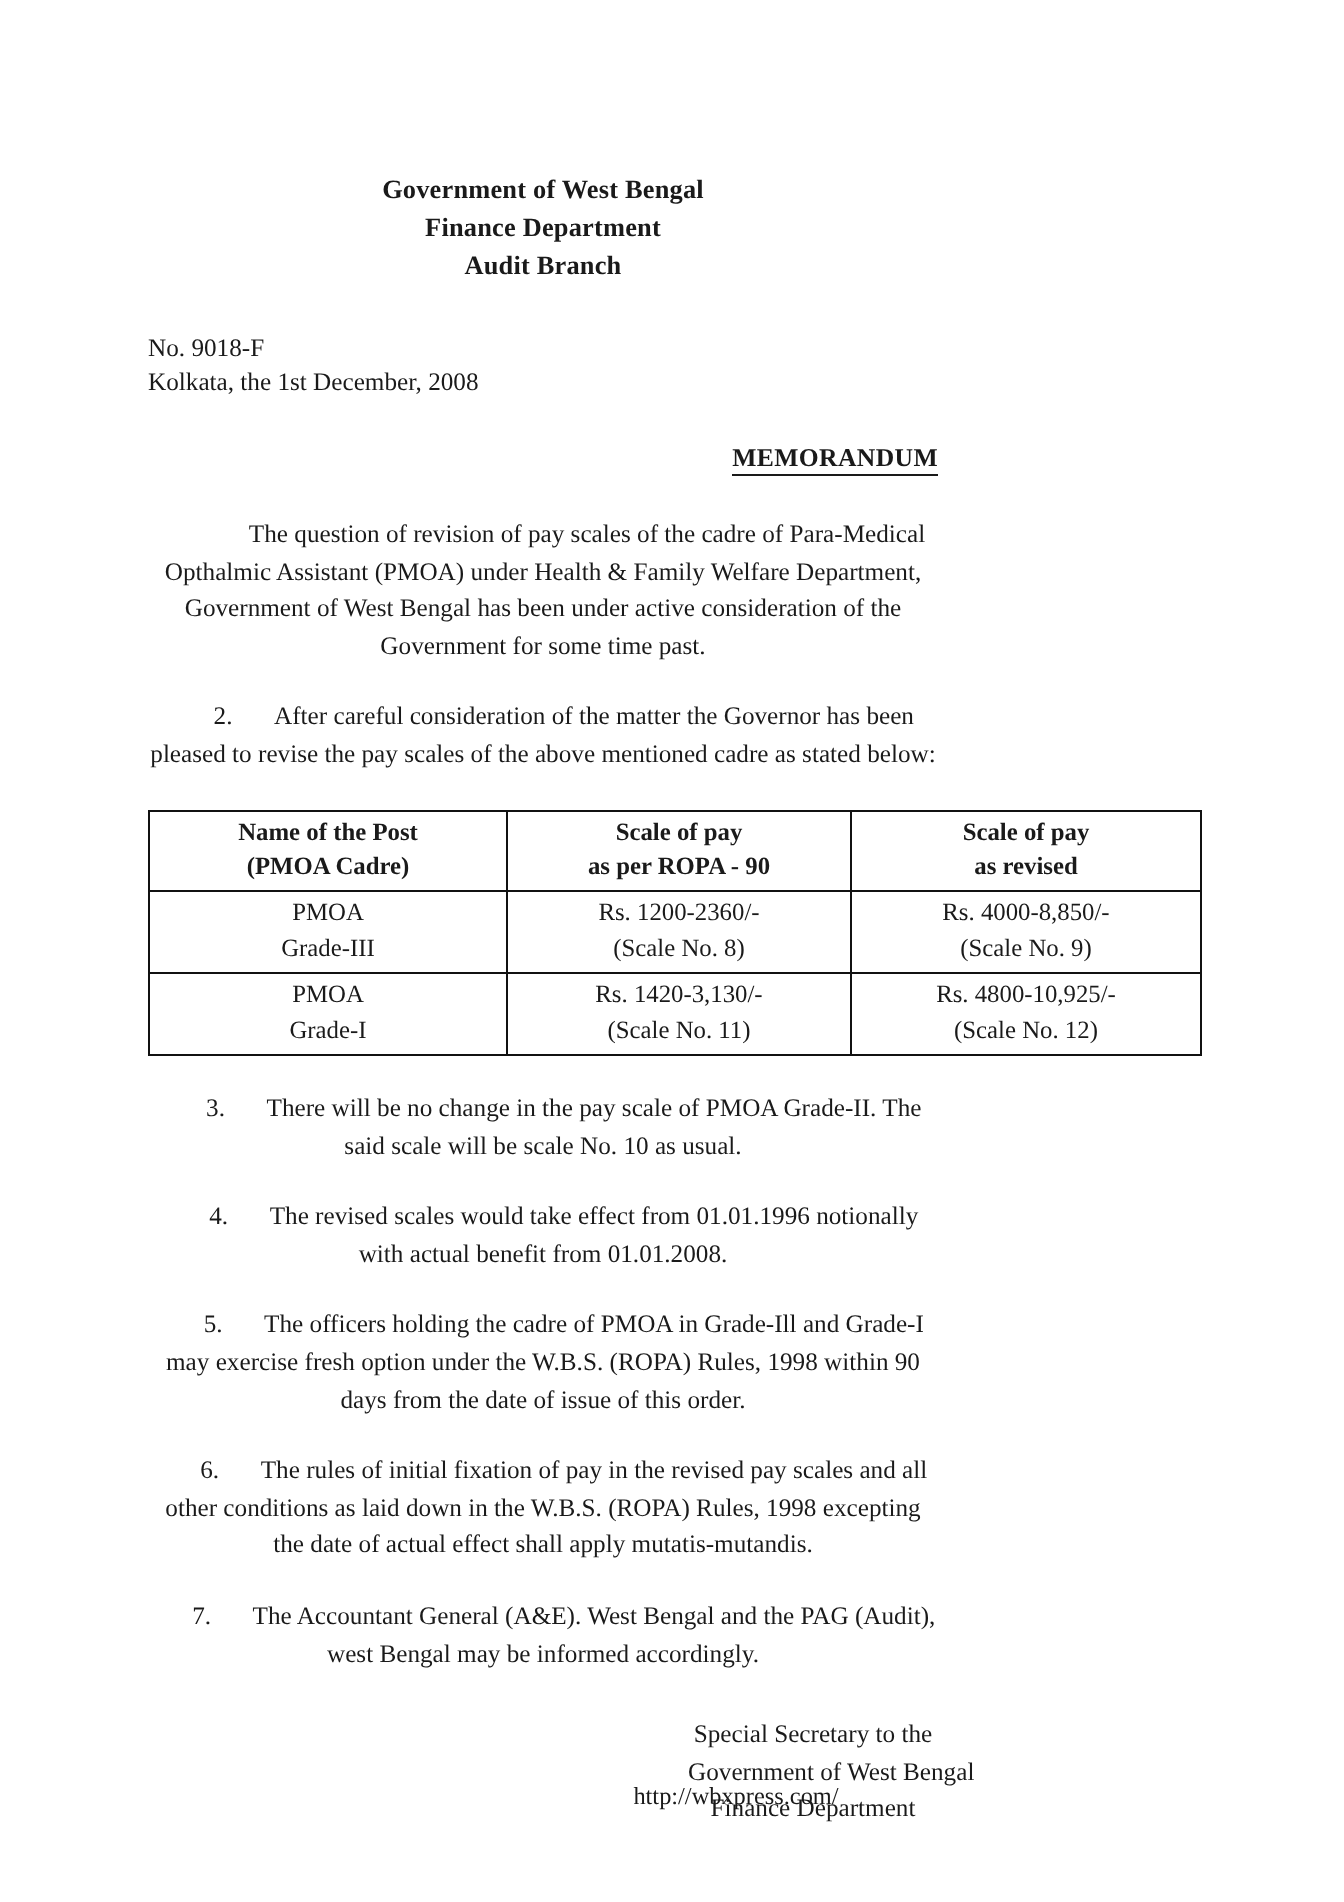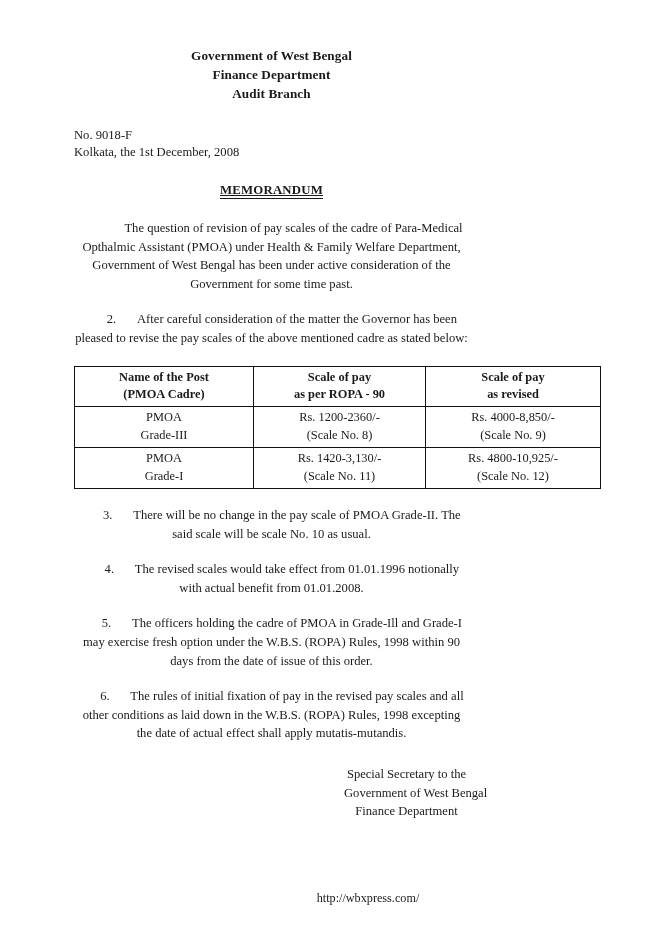--- a/index.html
+++ b/index.html
@@ -15,21 +15,21 @@
     color: #1a1a1a;
     -webkit-font-smoothing: antialiased;
   }
   .page {
     position: absolute;
     left: 0;
     top: 0;
     width: 543px;
     height: 951px;
     box-sizing: border-box;
-    padding: 46px 74px 0 74px;
+    padding: 85px 74px 0 74px;
   }
 
   
   .letterhead {
     text-align: center;
     font-weight: bold;
     font-size: 13.2px;
     line-height: 19px;
     letter-spacing: 0.1px;
   }
@@ -43,26 +43,25 @@
     margin-top: 24px;
     font-size: 12.6px;
     line-height: 17px;
     flex-direction: column;
   }
   .refline .memo-no { white-space: nowrap; }
   .refline .place-date { white-space: nowrap; padding-right: 16px; }
 
   
   .doc-title {
-    text-align: center;
+    text-align: right;
     font-weight: bold;
     font-size: 12.8px;
     margin-top: 22px;
     letter-spacing: 0.2px;
-    text-decoration: underline;
   }
   .doc-title span {
     border-bottom: 1.2px solid #1a1a1a;
     padding-bottom: 0.5px;
   }
 
   
   .para {
     font-size: 12.6px;
     line-height: 18.6px;
@@ -219,20 +218,23 @@
   </div>
 
   <div class="para">
     <span class="num">5.</span><span>The officers holding the cadre of PMOA in Grade-Ill and Grade-I may exercise fresh option under the W.B.S. (ROPA) Rules, 1998 within 90 days from the date of issue of this order.</span>
   </div>
 
   <div class="para">
     <span class="num">6.</span><span>The rules of initial fixation of pay in the revised pay scales and all other conditions as laid down in the W.B.S. (ROPA) Rules, 1998 excepting the date of actual effect shall apply mutatis-mutandis.</span>
   </div>
 
+  <div class="para">
+    <span class="num">7.</span><span>The Accountant General (A&amp;E). West Bengal and the PAG (Audit), west Bengal may be informed accordingly.</span>
+  </div>
 
 
   <div class="designation">
     <div>Special Secretary to the</div>
     <div>Government of West Bengal</div>
     <div>Finance Department</div>
   </div>
 
 </div>
 

